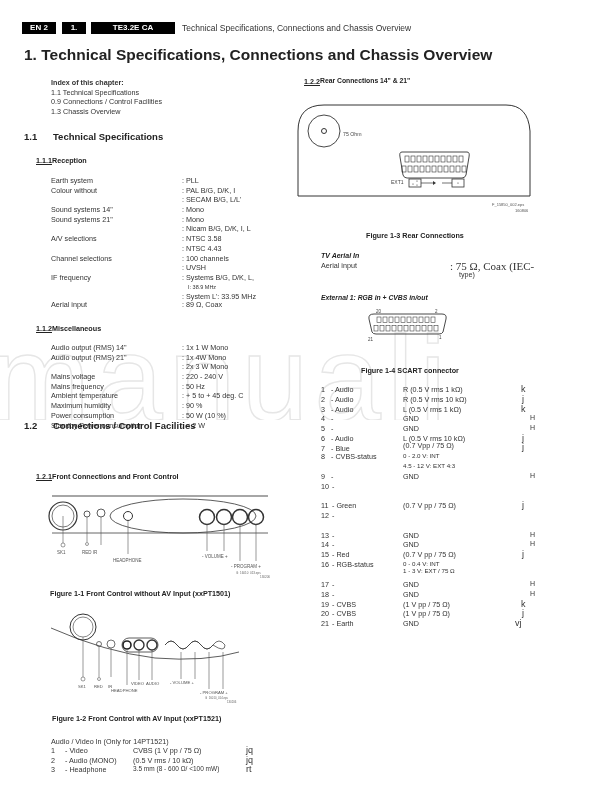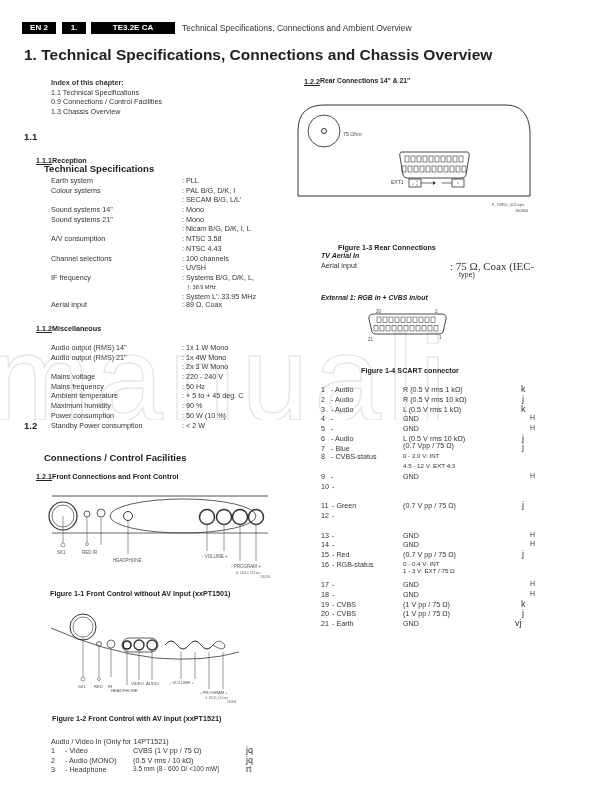--- a/index.html
+++ b/index.html
@@ -5,21 +5,21 @@
   html,body{margin:0;padding:0;background:#fff;}
   body{width:600px;height:806px;position:relative;overflow:hidden;font-family:"Liberation Sans",sans-serif;color:#222;}
   .abs{position:absolute;}
   .hdr-box{position:absolute;top:22px;height:12px;background:#000;color:#fff;font-weight:bold;font-size:8px;line-height:12px;text-align:center;}
   .hdr-text{position:absolute;top:22px;left:182px;font-size:8.5px;line-height:12px;color:#333;}
   .title{position:absolute;left:24px;top:46px;font-size:15.5px;font-weight:bold;color:#222;}
   .idx{position:absolute;left:51px;top:78px;font-size:7.2px;line-height:9.5px;color:#333;}
   .idx .h{font-weight:bold;}
   .h2{position:absolute;font-size:9.5px;font-weight:bold;color:#222;}
   .h2 .num{position:absolute;left:0;}
-  .h2 .txt{position:absolute;left:20px;white-space:nowrap;margin-top:32px;}
+  .h2 .txt{position:absolute;left:29px;white-space:nowrap;}
   .h3{position:absolute;font-size:7.2px;font-weight:bold;color:#222;}
   .h3 .num{position:absolute;left:12px;text-decoration:underline;}
   .h3 .txt{position:absolute;left:28px;white-space:nowrap;text-align:right;}
   .spec{position:absolute;left:51px;font-size:7.2px;line-height:9.7px;color:#333;}
   .spec .row{position:relative;height:9.7px;white-space:nowrap;}
   .spec .k{position:absolute;left:0;}
   .spec .v{position:absolute;left:131px;}
   .spec .v.small{font-size:5.5px;padding-left:6px;}
   .fig-cap{position:absolute;font-size:7.2px;font-weight:bold;color:#222;white-space:nowrap;}
   .it{position:absolute;font-size:7px;font-weight:bold;font-style:italic;color:#222;white-space:nowrap;}
@@ -37,21 +37,21 @@
 </head>
 <body>
 
 <svg class="watermark" viewBox="0 0 600 90">
   <text x="-10" y="90" font-size="120" fill="none" stroke="#e6e6e6" stroke-width="1.4" letter-spacing="6">manuali</text>
 </svg>
 
 <div class="hdr-box" style="left:22px;width:34px;">EN 2</div>
 <div class="hdr-box" style="left:62px;width:24px;">1.</div>
 <div class="hdr-box" style="left:91px;width:84px;">TE3.2E CA</div>
-<div class="hdr-text">Technical Specifications, Connections and Ambient Overview</div>
+<div class="hdr-text">Technical Specifications, Connections and Chassis Overview</div>
 
 <div class="title">1. Technical Specifications, Connections and Chassis Overview</div>
 
 <div class="idx">
   <div class="h">Index of this chapter:</div>
   <div>1.1 Technical Specifications</div>
   <div>0.9 Connections / Control Facilities</div>
   <div>1.3 Chassis Overview</div>
 </div>
 
@@ -64,41 +64,41 @@
   <span class="num">1.1.1</span>
   <span class="txt">Reception</span>
 </div>
 
 <div class="spec" style="top:176px;">
   <div class="row">
       <span class="k">Earth system</span>
       <span class="v">: PLL</span>
     </div>
   <div class="row">
-      <span class="k">Colour systems</span>
+      <span class="k">Colour without</span>
       <span class="v">: PAL B/G, D/K, I</span>
     </div>
   <div class="row">
       <span class="k"></span>
       <span class="v">: SECAM B/G, L/L'</span>
     </div>
   <div class="row">
       <span class="k">Sound systems 14"</span>
       <span class="v">: Mono</span>
     </div>
   <div class="row">
       <span class="k">Sound systems 21"</span>
       <span class="v">: Mono</span>
     </div>
   <div class="row">
       <span class="k"></span>
       <span class="v">: Nicam B/G, D/K, I, L</span>
     </div>
   <div class="row">
-      <span class="k">A/V consumption</span>
+      <span class="k">A/V selections</span>
       <span class="v">: NTSC 3.58</span>
     </div>
   <div class="row">
       <span class="k"></span>
       <span class="v">: NTSC 4.43</span>
     </div>
   <div class="row">
       <span class="k">Channel selections</span>
       <span class="v">: 100 channels</span>
     </div>
@@ -308,21 +308,21 @@
     <circle cx="121" cy="78" r="0.6" fill="#333"></circle>
     <circle cx="121" cy="82" r="0.6" fill="#333"></circle>
   <line x1="125" y1="80" x2="137" y2="80" stroke="#333" stroke-width="0.7"></line>
   <polygon points="137,78 140,80 137,82" fill="#333"></polygon>
   <line x1="146" y1="80" x2="156" y2="80" stroke="#333" stroke-width="0.7"></line>
   <rect x="156" y="76" width="12" height="8" fill="none" stroke="#333" stroke-width="0.8"></rect>
   <circle cx="162" cy="80" r="0.6" fill="#333"></circle>
   <text x="196" y="103" font-size="4" fill="#555">F_15850_002.eps</text>
   <text x="219" y="109" font-size="4" fill="#555">160806</text>
 </svg>
-<div class="fig-cap" style="left:338px;top:231px;margin-top:12px;">Figure 1-3 Rear Connections</div>
+<div class="fig-cap" style="left:366px;top:231px;">Figure 1-3 Rear Connections</div>
 
 <div class="it" style="left:321px;top:252px;">TV Aerial In</div>
 <div class="abs" style="left:321px;top:261px;font-size:7.2px;color:#333;">Aerial input</div>
 <div class="abs" style="left:450px;top:260px;font-size:11px;color:#333;font-family:Liberation Serif, serif;">: 75 Ω, Coax (IEC-</div>
 <div class="abs" style="left:459px;top:270px;font-size:7.2px;color:#333;">type)</div>
 
 <div class="it" style="left:321px;top:294px;font-size:6.8px;">External 1: RGB in + CVBS in/out</div>
 
 <svg class="abs" style="left:364px;top:308px;" width="90" height="40" viewBox="0 0 90 40">
   <text x="12" y="5" font-size="4.5" fill="#444">20</text>

